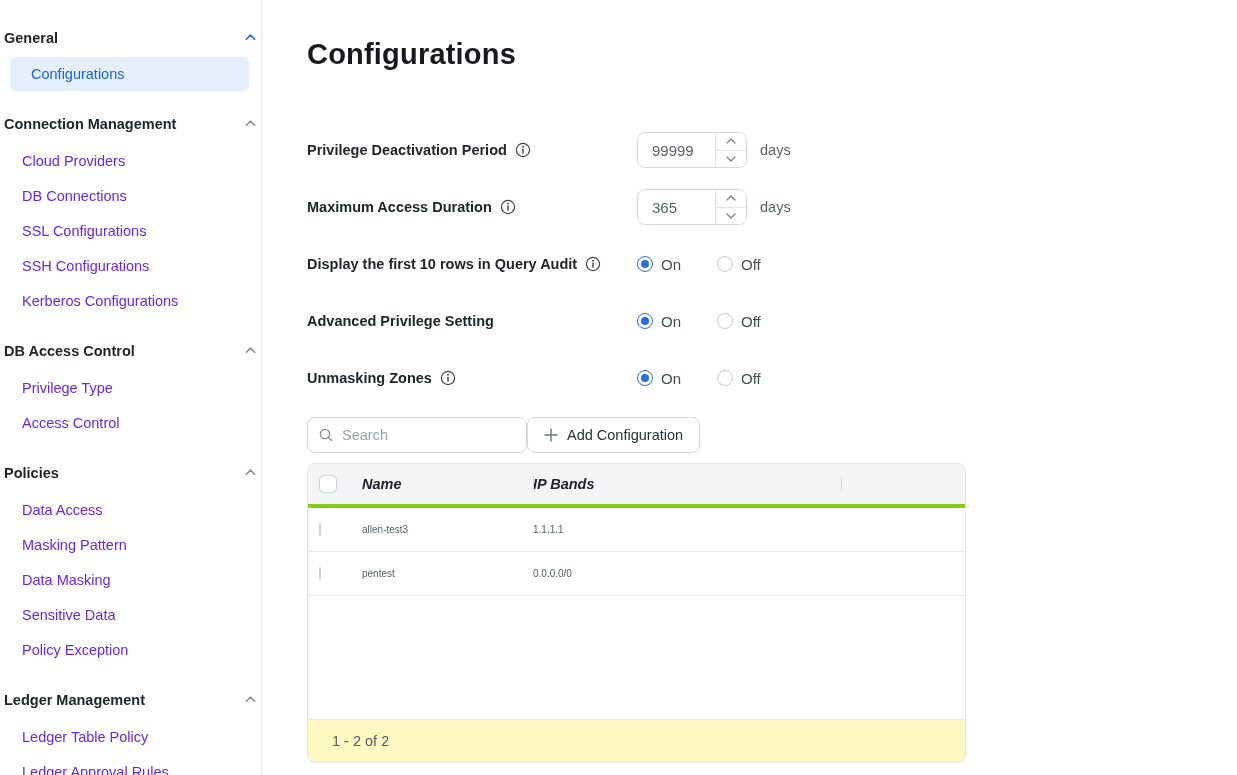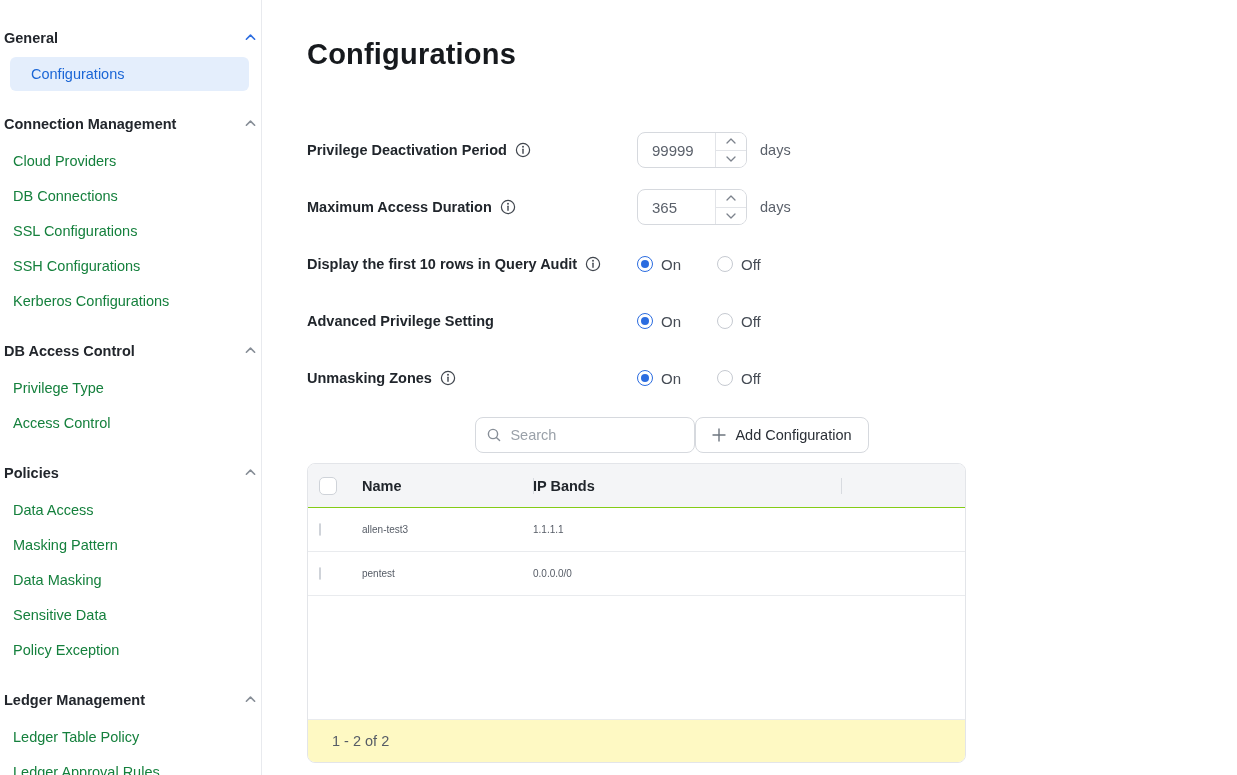--- a/index.html
+++ b/index.html
@@ -32,23 +32,23 @@
   .nav-section-title .title-text {
     font-size: 14.5px;
     font-weight: 700;
     color: #22262c;
   }
   .chevron-up { width: 13px; height: 13px; display: block; }
   .nav-item {
     height: 35px;
     display: flex;
     align-items: center;
-    padding-left: 13px;
-    font-size: 14.5px;
-    color: #15803d;
+    padding-left: 22px;
+    font-size: 14.5px;
+    color: #6d28d9;
     cursor: pointer;
   }
   .nav-item.selected {
     margin: 0 12px 0 10px;
     padding-left: 21px;
     height: 34px;
     border-radius: 6px;
     background: #e4eefc;
     color: #1b66d6;
   }
@@ -145,21 +145,21 @@
     border-radius: 50%;
     background: #2b6ce0;
   }
   .radio-label { font-size: 15px; color: #464c55; }
 
   
   .toolbar {
     width: 730px;
     margin-top: 11px;
     display: flex;
-    justify-content: center;
+    justify-content: flex-start;
     align-items: center;
   }
   .search-box {
     width: 220px;
     height: 36px;
     border: 1px solid #d6d9de;
     border-radius: 8px;
     display: flex;
     align-items: center;
     gap: 8px;
@@ -201,24 +201,25 @@
     border-radius: 8px;
     overflow: hidden;
     display: flex;
     flex-direction: column;
     background: #fff;
   }
   .t-head {
     height: 44px;
     flex: 0 0 44px;
     background: #f4f5f7;
-    border-bottom: 1px solid #84cc16;
+    border-bottom: 4px solid #84cc16;
     display: grid;
     grid-template-columns: 54px 171px 308px 1fr;
     align-items: center;
+    font-style: italic;
   }
   .t-head .cell {
     font-size: 14.5px;
     font-weight: 700;
     color: #21262c;
     position: relative;
     height: 100%;
     display: flex;
     align-items: center;
   }

